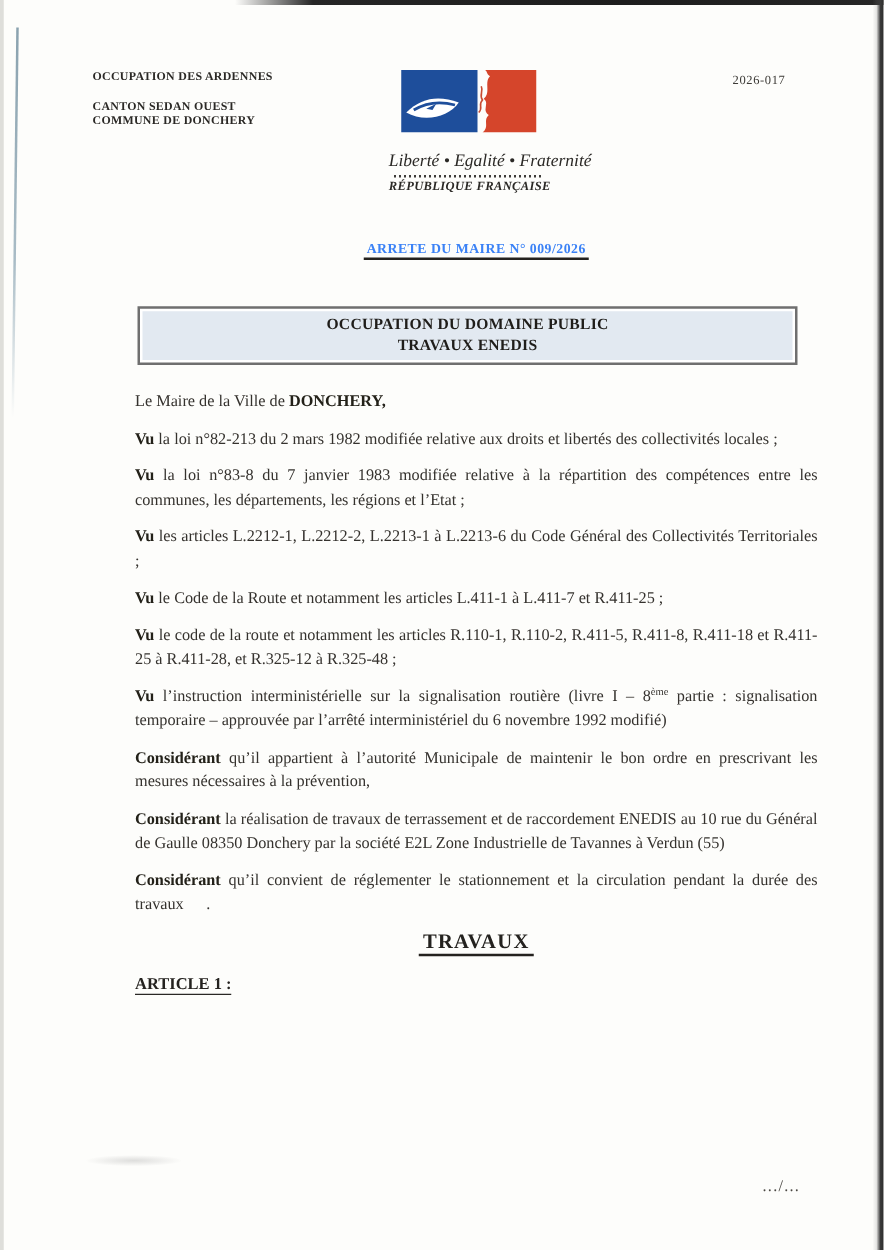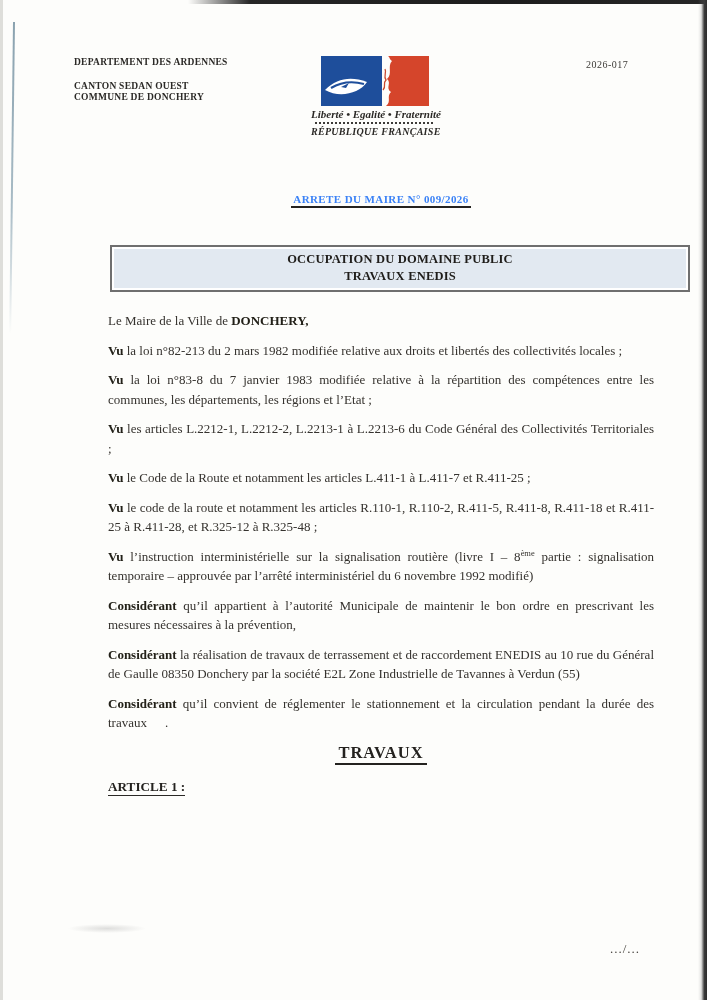--- a/index.html
+++ b/index.html
@@ -18,33 +18,33 @@
     background:linear-gradient(#8aa2af, #a9bcc6 60%, rgba(169,188,198,0));
     transform:rotate(0.7deg);transform-origin:top;}
   .scan-smudge{position:absolute;left:68px;top:924px;width:78px;height:9px;border-radius:50%;
     background:radial-gradient(closest-side, rgba(140,140,140,.28), rgba(140,140,140,0));}
   
   .org-block{position:absolute;top:57px;left:74px;font-weight:bold;font-size:9.5px;
     line-height:11.5px;letter-spacing:.25px;color:#2b2926;}
   .org-dept{margin-bottom:12px;}
   .logo-block{position:absolute;top:56px;left:311px;width:128px;text-align:center;}
   .logo-img{display:block;margin:0 auto;}
-  .logo-motto{font-size:11px;font-weight:bold;font-style:italic;color:#2b2926;
-    margin-top:2px;white-space:nowrap;}
+  .logo-motto{font-size:14px;font-weight:normal;font-style:italic;color:#2b2926;
+    margin-top:16px;white-space:nowrap;}
   .logo-sep{height:2px;width:120px;margin:2px auto 2px;
     background:repeating-linear-gradient(90deg,#3d3b38 0 2px,transparent 2px 4px);}
   .logo-republic{font-size:10px;font-weight:bold;font-style:italic;letter-spacing:.3px;
     color:#2b2926;white-space:nowrap;}
   .ref-number{position:absolute;top:59px;left:586px;font-size:10px;letter-spacing:.5px;color:#3c3a36;}
   
   .doc-title-wrap{position:absolute;top:189px;left:108px;width:546px;text-align:center;}
   .doc-title{font-weight:bold;font-size:11px;letter-spacing:.4px;color:#3b82f6;
     border-bottom:2px solid #24221f;padding:0 2px 1px;}
   
-  .subject-box{position:absolute;top:245px;left:110px;width:580px;
+  .subject-box{position:absolute;top:245px;left:110px;width:528px;
     border:2px solid #6f6f6f;background:#ffffff;padding:2px;box-sizing:border-box;}
   .subject-box-inner{background:#e2e9f1;text-align:center;font-weight:bold;font-size:12.5px;
     line-height:16.5px;letter-spacing:.2px;color:#1f1d1a;padding:2px 0 4px;}
   
   .content{position:absolute;top:311px;left:108px;width:546px;font-size:13px;
     line-height:19.5px;text-align:justify;color:#35322e;}
   .content p{margin:0 0 10px;}
   .lead{font-weight:bold;color:#232119;}
   sup{font-size:.65em;vertical-align:super;line-height:0;}
   .stray-dot{margin-left:18px;}
@@ -61,21 +61,21 @@
 
 <div class="page">
 
   <div class="scan-top"></div>
   <div class="scan-right"></div>
   <div class="scan-left-edge"></div>
   <div class="scan-left-line"></div>
   <div class="scan-smudge"></div>
 
   <div class="org-block">
-    <div class="org-dept">DEPARTEMENT DES ARDENNES</div>
+    <div class="org-dept">OCCUPATION DES ARDENNES</div>
     <div>CANTON SEDAN OUEST</div>
     <div>COMMUNE DE DONCHERY</div>
   </div>
 
   <div class="logo-block">
     <svg class="logo-img" width="114" height="50" viewBox="0 0 108 50">
       <rect x="0" y="0" width="61" height="50" fill="#1e4e9b"></rect>
       <path fill="#d5452b" d="M67,0 L108,0 L108,50 L65,50 C71,45 65,41 70,36 C64,32 71,27 66,23 C72,18 66,10 71,5 C68,3 69,1 67,0 Z"></path>
       <path d="M4,34 C16,22 30,20 46,26 C38,38 18,42 4,34 Z" fill="#ffffff"></path>
       <path d="M10,32 C20,26 32,25 43,28" stroke="#1e4e9b" stroke-width="2.2" fill="none"></path>

